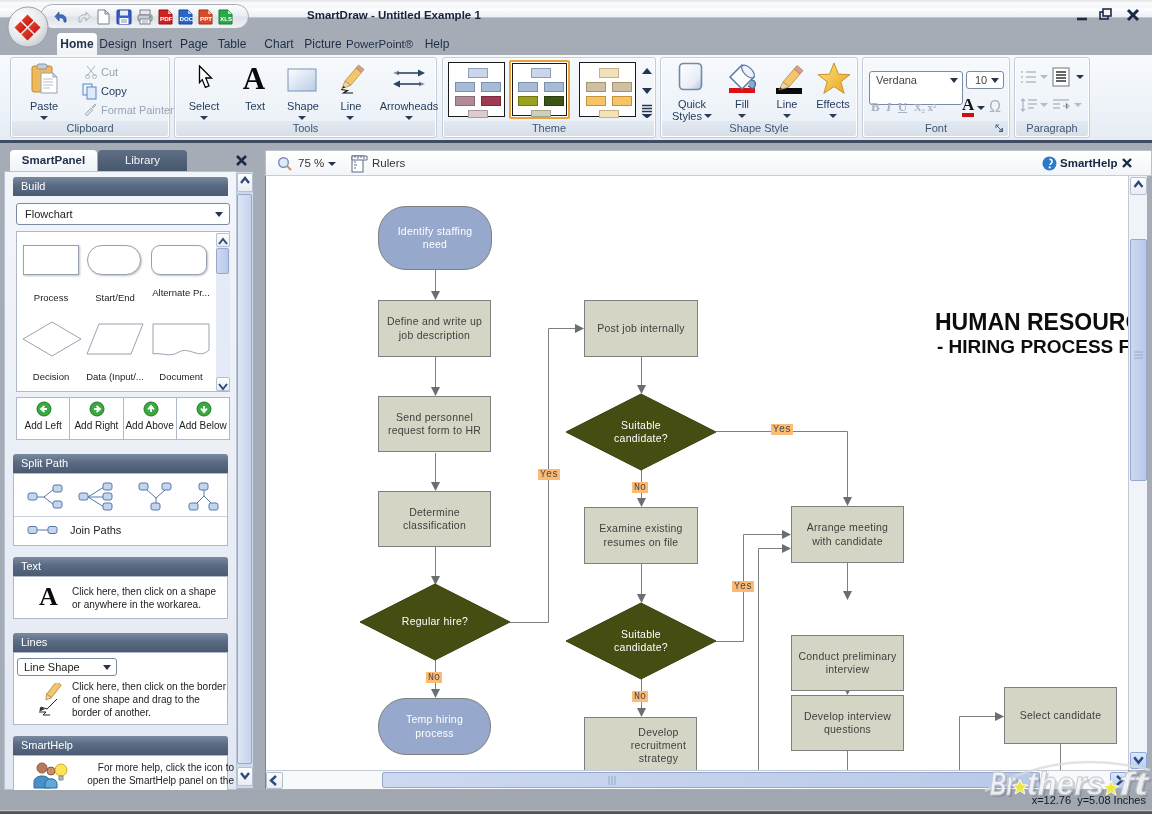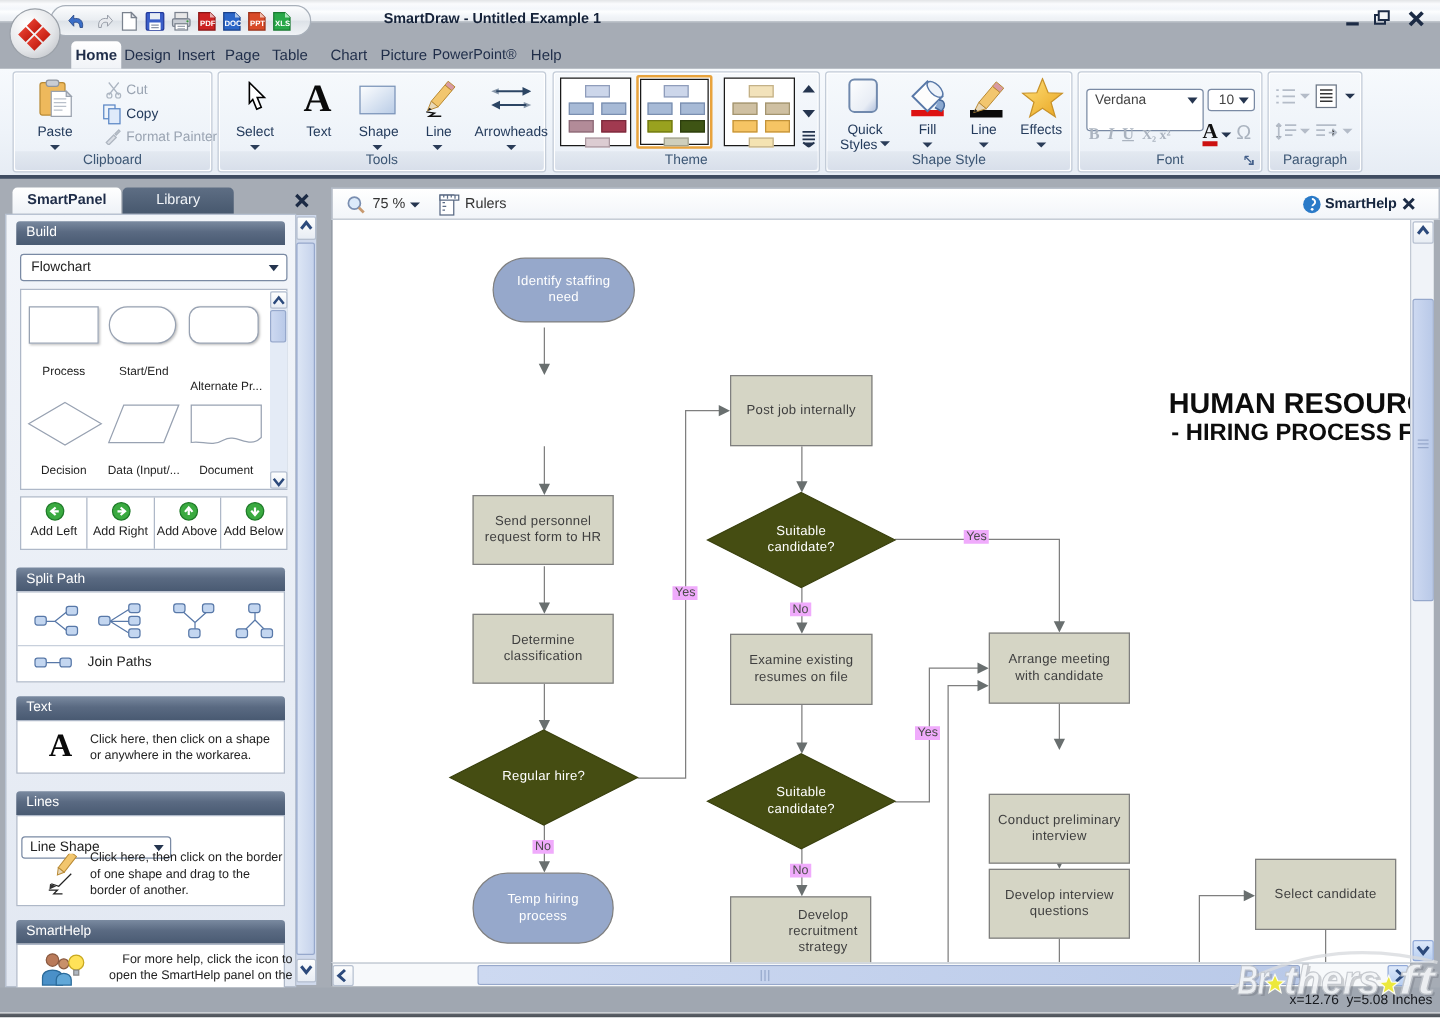--- a/index.html
+++ b/index.html
@@ -43,21 +43,21 @@
 .combo{position:absolute;background:#fff;border:1px solid #7a8aa4;border-radius:3px;font-size:11px;color:#222;}
 .combo .ca{position:absolute;right:4px;top:7px;width:0;height:0;border-left:4px solid transparent;border-right:4px solid transparent;border-top:5px solid #25354f;}
 .shlabel{position:absolute;font-size:9.5px;color:#222;text-align:center;}
 
 
 #canvasbar{position:absolute;left:265px;top:150px;width:887px;height:26px;background:linear-gradient(#ffffff,#f2f5f9);border:1px solid #b8c0cc;border-bottom:1px solid #c6cdd6;}
 #canvas{position:absolute;left:265px;top:176px;width:863px;height:594px;background:#fff;overflow:hidden;border-left:1px solid #79828f;}
 .shape{position:absolute;font-size:10.5px;letter-spacing:0.25px;color:#3f3f3f;display:flex;align-items:center;justify-content:center;text-align:center;line-height:1.25;}
 .pbox{background:#d5d5c5;border:1px solid #7f7f7f;}
 .pill{background:#96a8cb;border:1px solid #808080;border-radius:28px;color:#fff;}
-.conlab{position:absolute;font-size:10px;color:#4b4b4b;background:#f0abfc;padding:0 2px;text-align:right;}
+.conlab{position:absolute;font-size:10px;color:#4b4b4b;background:#fdba74;padding:0 2px;text-align:right;font-family:Liberation Mono, monospace;}
 #vscroll{position:absolute;left:1128px;top:176px;width:19px;height:594px;background:#f0f3f8;border-left:1px solid #c2c9d4;}
 #hscroll{position:absolute;left:265px;top:770px;width:863px;height:19px;background:#f7f9fb;border-top:1px solid #c2c9d4;border-left:1px solid #79828f;}
 .sbtn{position:absolute;background:linear-gradient(#fdfefe,#e8edf4);border:1px solid #b6c0d0;border-radius:2px;}
 .sthumb{position:absolute;background:linear-gradient(90deg,#cdd9f1,#b9c9e8);border:1px solid #96a8cc;border-radius:2px;}
 
 
 #statusbar{position:absolute;left:0;top:790px;width:1152px;height:20px;background:#a0a7b1;}
 #statusbar .coords{position:absolute;right:6px;top:4px;font-size:11px;color:#15181d;}
 #bottomline{position:absolute;left:0;top:810px;width:1152px;height:4px;background:linear-gradient(#f5f6f7,#5a5f66 40%,#4a4f55);}
 </style></head>
@@ -338,21 +338,21 @@
 
     <div class="sechead" style="top:27px;">Build</div>
     <div class="combo" style="left:12px;top:53px;width:214px;height:22px;line-height:20px;padding-left:8px;">Flowchart<span class="ca" style="top:8px;right:6px;"></span></div>
 
     <div class="abs" style="left:12px;top:81px;width:214px;height:161px;background:#fff;border:1px solid #aeb8c8;">
       <div class="abs" style="left:6px;top:13px;width:56px;height:30px;background:#fff;border:1px solid #98a2b2;box-shadow:1px 1px 2px rgba(0,0,0,0.25);"></div>
       <div class="abs" style="left:70px;top:13px;width:54px;height:30px;background:#fff;border:1px solid #98a2b2;border-radius:15px;box-shadow:1px 1px 2px rgba(0,0,0,0.25);"></div>
       <div class="abs" style="left:134px;top:13px;width:56px;height:30px;background:#fff;border:1px solid #98a2b2;border-radius:9px;box-shadow:1px 1px 2px rgba(0,0,0,0.25);"></div>
       <div class="shlabel" style="left:2px;top:60px;width:64px;">Process</div>
       <div class="shlabel" style="left:68px;top:60px;width:60px;">Start/End</div>
-      <div class="shlabel" style="left:132px;top:72px;width:64px;">Alternate Pr...</div>
+      <div class="shlabel" style="left:132px;top:55px;width:64px;">Alternate Pr...</div>
       <svg class="abs" style="left:4px;top:88px;" width="62" height="40" viewBox="0 0 62 40">
         <polygon points="31,2 60,19 31,36 2,19" fill="#fff" stroke="#98a2b2"></polygon>
       </svg>
       <svg class="abs" style="left:68px;top:90px;" width="60" height="36" viewBox="0 0 60 36">
         <polygon points="14,2 58,2 46,32 2,32" fill="#fff" stroke="#98a2b2"></polygon>
       </svg>
       <svg class="abs" style="left:134px;top:90px;" width="60" height="38" viewBox="0 0 60 38">
         <path d="M2,2 H58 V28 C48,38 38,24 28,30 C18,36 10,30 2,32 Z" fill="#fff" stroke="#98a2b2"></path>
       </svg>
       <div class="shlabel" style="left:2px;top:139px;width:64px;">Decision</div>
@@ -455,21 +455,21 @@
     </div>
 
     <div class="sechead" style="top:407px;">Text</div>
     <div class="secbody" style="top:426px;height:43px;">
       <div class="abs" style="left:25px;top:5px;font-family:'Liberation Serif',serif;font-weight:bold;font-size:26px;color:#0a0a0a;">A</div>
       <div class="abs" style="left:58px;top:8px;width:158px;font-size:10px;color:#222;line-height:1.3;">Click here, then click on a shape<br>or anywhere in the workarea.</div>
     </div>
 
     <div class="sechead" style="top:483px;">Lines</div>
     <div class="secbody" style="top:502px;height:73px;">
-      <div class="combo" style="left:3px;top:16px;width:120px;height:18px;line-height:16px;padding-left:6px;">Line Shape<span class="ca" style="top:6px;right:5px;"></span></div>
+      <div class="combo" style="left:3px;top:5px;width:100px;height:18px;line-height:16px;padding-left:6px;">Line Shape<span class="ca" style="top:6px;right:5px;"></span></div>
       <svg class="abs" style="left:22px;top:30px;" width="30" height="34" viewBox="0 0 30 34">
         <g transform="rotate(38 15 12)">
             <rect x="11" y="-2" width="6" height="16" fill="#f2c66e" stroke="#b98a35" stroke-width="0.8"></rect>
             <path d="M11,14 h6 l-3,5 z" fill="#e8d8b8" stroke="#b98a35" stroke-width="0.8"></path>
           </g>
         <path d="M5,24 l6,2 l10,-10" fill="none" stroke="#222"></path>
         <path d="M4,24 l5,2 l-5.5,2.5 z" fill="#333"></path>
         <path d="M3,29 h7 l-3,3 h7" fill="none" stroke="#222"></path>
       </svg>
       <div class="abs" style="left:58px;top:27px;width:160px;font-size:10px;color:#222;line-height:1.3;">Click here, then click on the border<br>of one shape and drag to the<br>border of another.</div>
@@ -567,21 +567,22 @@
       <g>
         <polygon points="169,408 244,446 169,484 94,446" fill="#454d12" stroke="#39400d"></polygon>
         <polygon points="375,218 450,256 375,294 300,256" fill="#454d12" stroke="#39400d"></polygon>
         <polygon points="375,427 450,465 375,503 300,465" fill="#454d12" stroke="#39400d"></polygon>
       </g>
     </svg>
     <div class="shape" style="left:94px;top:408px;width:150px;height:76px;color:#fff;">Regular hire?</div>
     <div class="shape" style="left:300px;top:218px;width:150px;height:76px;color:#fff;">Suitable<br>candidate?</div>
     <div class="shape" style="left:300px;top:427px;width:150px;height:76px;color:#fff;">Suitable<br>candidate?</div>
 
-    <div class="shape pill" style="left:128px;top:30px;width:114px;height:52px;">Identify staffing<br>need</div>
+    <div class="shape pill" style="left:112px;top:30px;width:114px;height:64px;">Identify staffing<br>need</div>
+    <div class="shape pbox" style="left:112px;top:124px;width:113px;height:57px;">Define and write up<br>job description</div>
     <div class="shape pbox" style="left:112px;top:220px;width:113px;height:56px;">Send personnel<br>request form to HR</div>
     <div class="shape pbox" style="left:112px;top:315px;width:113px;height:56px;">Determine<br>classification</div>
     <div class="shape pill" style="left:112px;top:522px;width:113px;height:57px;">Temp hiring<br>process</div>
     <div class="shape pbox" style="left:318px;top:124px;width:114px;height:57px;">Post job internally</div>
     <div class="shape pbox" style="left:318px;top:331px;width:114px;height:57px;">Examine existing<br>resumes on file</div>
     <div class="shape pbox" style="left:318px;top:541px;width:113px;height:57px;padding-left:36px;">Develop recruitment<br>strategy</div>
     <div class="shape pbox" style="left:525px;top:330px;width:113px;height:57px;">Arrange meeting<br>with candidate</div>
     <div class="shape pbox" style="left:525px;top:424px;width:113px;height:56px;margin-top:35px;">Conduct preliminary<br>interview</div>
     <div class="shape pbox" style="left:525px;top:519px;width:113px;height:56px;">Develop interview<br>questions</div>
     <div class="shape pbox" style="left:738px;top:511px;width:113px;height:57px;">Select candidate</div>

